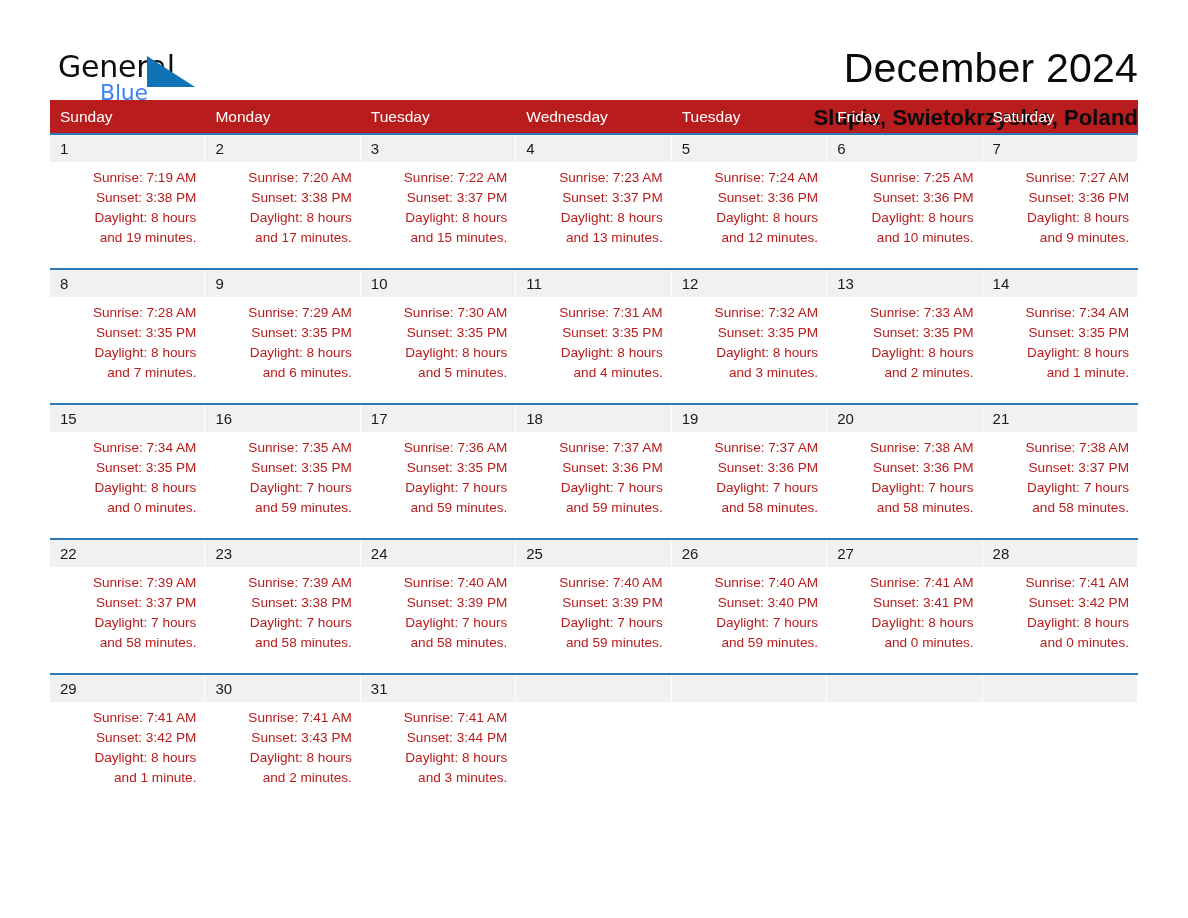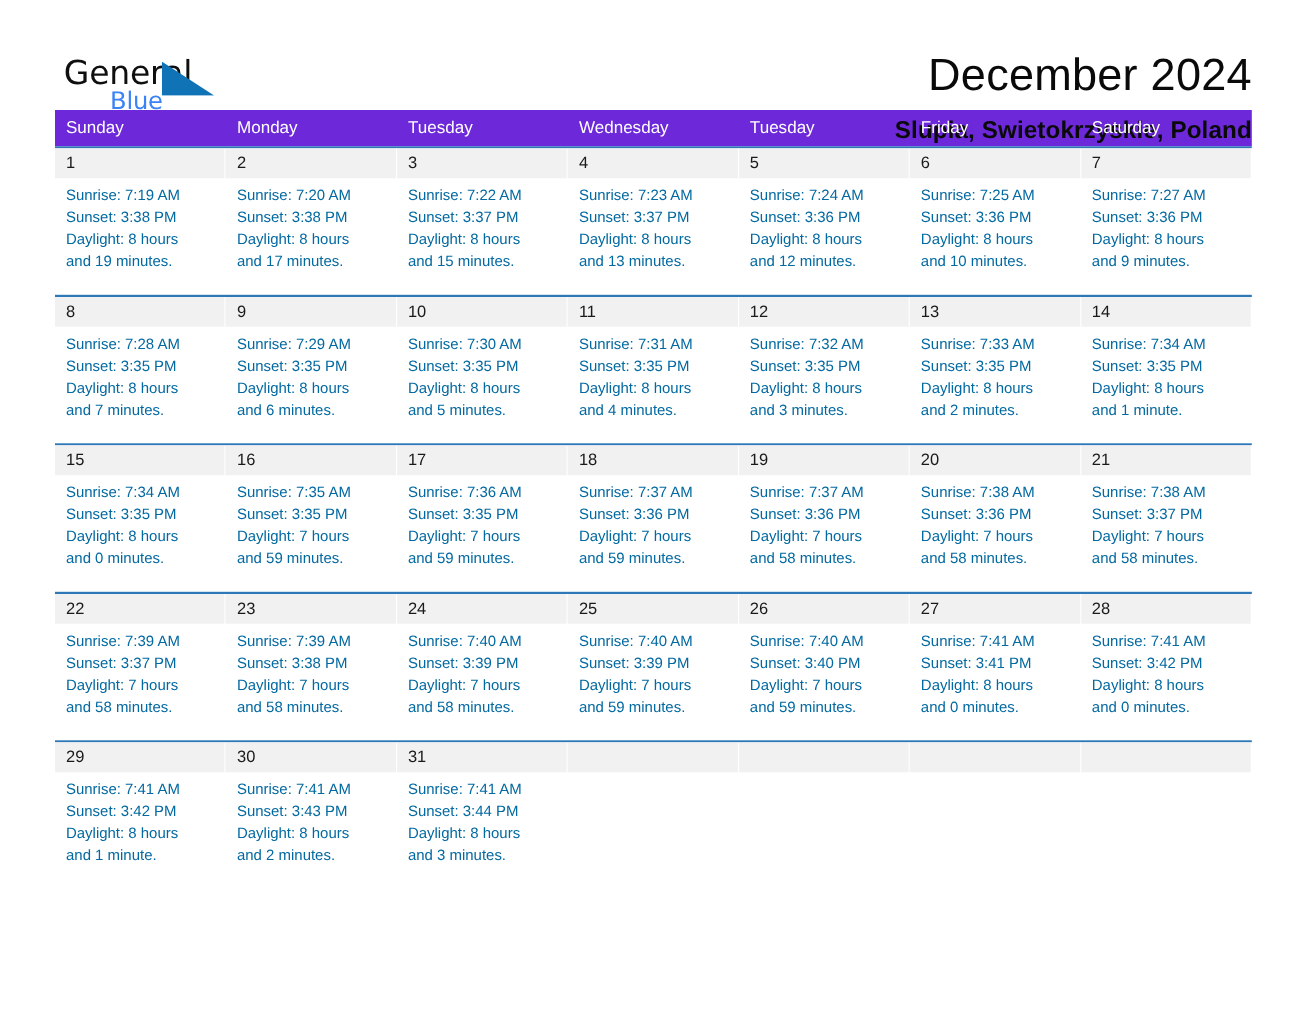--- a/index.html
+++ b/index.html
@@ -76,21 +76,21 @@
   }
 
   
   .calendar {
     margin-top: 22px;
     width: 1088px;
   }
   .weekdays {
     display: grid;
     grid-template-columns: repeat(7, 1fr);
-    background: #6d28d9;
+    background: #b91c1c;
   }
   .weekday {
     padding: 8px 0 8px 10px;
     color: #ffffff;
     font-size: 15.5px;
     font-weight: 400;
     height: 33px;
     line-height: 17px;
   }
 
@@ -114,21 +114,22 @@
     font-size: 15px;
     line-height: 18px;
     color: #1a1a1a;
     min-height: 27px;
   }
   .cell.empty .daynum { background: #f1f1f1; }
   .cell-body {
     padding: 6px 8px 8px 10px;
     font-size: 13.6px;
     line-height: 20px;
-    color: #0369a1;
+    color: #b91c1c;
+    text-align: right;
   }
   .cell-body div { white-space: nowrap; }
 </style>
 </head>
 <body>
 
 <div class="page">
 
   <div class="header">
 

